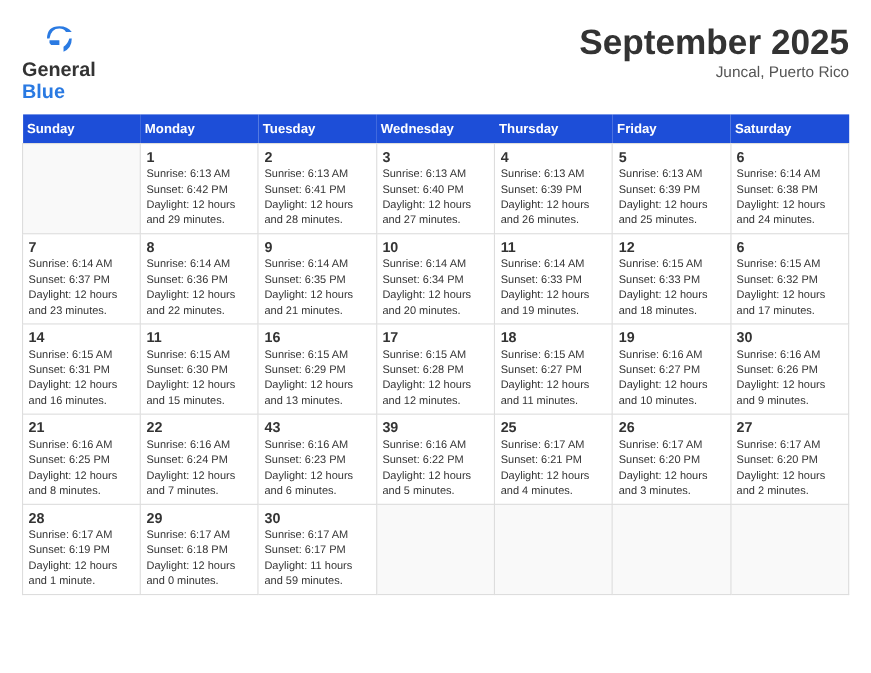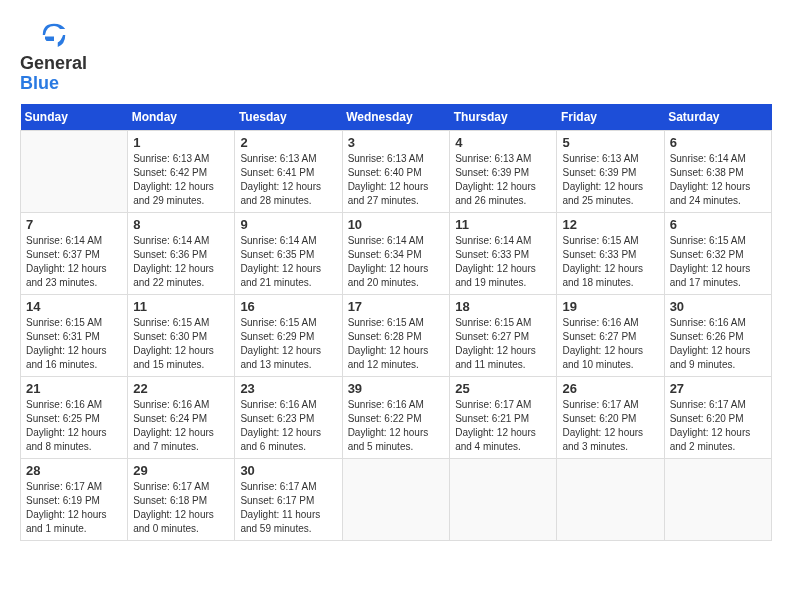--- a/index.html
+++ b/index.html
@@ -87,20 +87,24 @@
     <svg class="logo-icon" viewBox="0 0 40 40" xmlns="http://www.w3.org/2000/svg">
       <path d="M5 20 Q5 5 20 5 Q30 5 35 12 L28 12 Q25 8 20 8 Q10 8 8 20 Z" fill="#2a7ae2"></path>
       <path d="M35 20 Q35 32 25 36 L25 30 Q30 27 32 20 Z" fill="#2a7ae2"></path>
       <path d="M8 22 L20 22 L20 28 L10 28 Q7 25 8 22 Z" fill="#2a7ae2"></path>
     </svg>
     <div class="logo-text">
       <span class="general">General</span>
       <span class="blue">Blue</span>
     </div>
   </div>
+  <div class="title-block">
+    <div class="month-title">September 2025</div>
+    <div class="subtitle">Juncal, Puerto Rico</div>
+  </div>
 </div>
 
 <table>
   <thead>
     <tr>
     <th>Sunday</th>
         <th>Monday</th>
         <th>Tuesday</th>
         <th>Wednesday</th>
         <th>Thursday</th>
@@ -199,21 +203,21 @@
       <tr>
         <td>
           <div class="day-num">21</div>
           <div class="day-info">Sunrise: 6:16 AM<br>Sunset: 6:25 PM<br>Daylight: 12 hours and 8 minutes.</div>
         </td>
         <td>
           <div class="day-num">22</div>
           <div class="day-info">Sunrise: 6:16 AM<br>Sunset: 6:24 PM<br>Daylight: 12 hours and 7 minutes.</div>
         </td>
         <td>
-          <div class="day-num">23</div>
+          <div class="day-num">43</div>
           <div class="day-info">Sunrise: 6:16 AM<br>Sunset: 6:23 PM<br>Daylight: 12 hours and 6 minutes.</div>
         </td>
         <td>
           <div class="day-num">39</div>
           <div class="day-info">Sunrise: 6:16 AM<br>Sunset: 6:22 PM<br>Daylight: 12 hours and 5 minutes.</div>
         </td>
         <td>
           <div class="day-num">25</div>
           <div class="day-info">Sunrise: 6:17 AM<br>Sunset: 6:21 PM<br>Daylight: 12 hours and 4 minutes.</div>
         </td>

